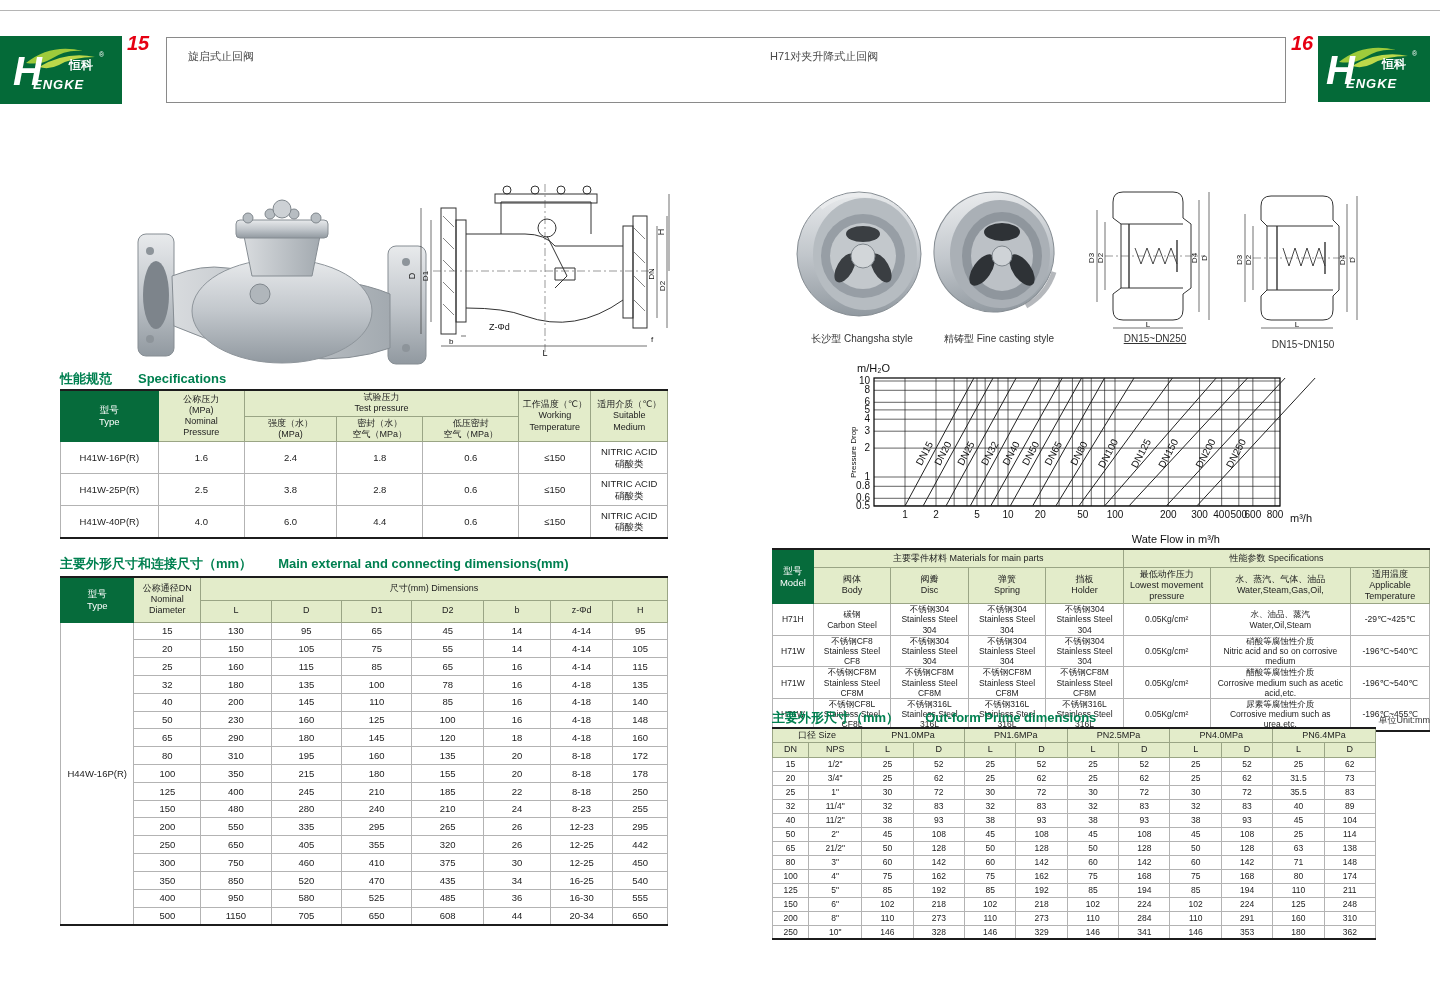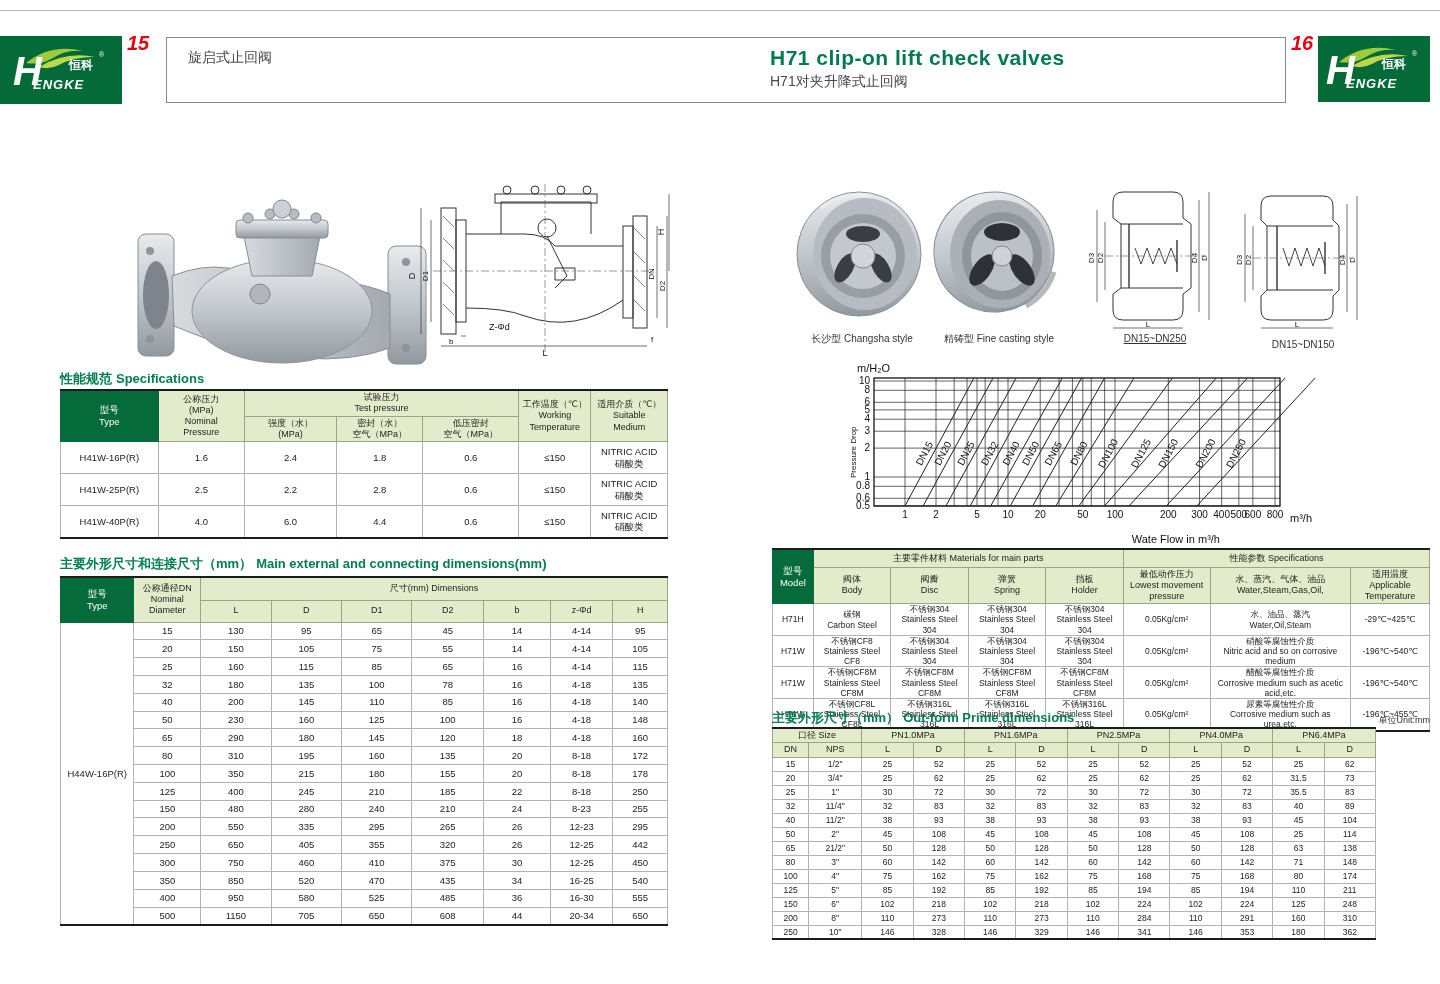--- a/index.html
+++ b/index.html
@@ -13,24 +13,24 @@
   .logo-box{background:#046a38;display:flex;align-items:center;justify-content:center;}
   .logo-inner{position:relative;width:100px;height:54px;}
   .logo-h{position:absolute;left:2px;top:8px;color:#fff;font-size:40px;font-weight:bold;font-style:italic;line-height:1;}
   .logo-engke{position:absolute;left:22px;top:34px;color:#fff;font-size:13px;font-weight:bold;font-style:italic;letter-spacing:1px;}
   .logo-zh{position:absolute;left:58px;top:14px;color:#fff;font-size:12px;font-weight:bold;}
   .logo-reg{position:absolute;left:88px;top:8px;color:#fff;font-size:7px;}
   .logo-leaf{position:absolute;left:10px;top:-2px;}
   .page-num{color:#e60012;font-size:20px;font-weight:bold;font-style:italic;}
   .title-box{border:1px solid #8a8a8a;background:#fff;}
   .title-en{color:#007a50;font-size:21px;font-weight:bold;letter-spacing:0.5px;}
-  .title-zh{color:#4a4a4a;font-size:14px;margin-top:3px;}
+  .title-zh{color:#4a4a4a;font-size:11px;margin-top:3px;}
   
   .sec-title{color:#008050;font-weight:bold;font-size:13px;}
-  .sec-title .en{margin-left:4px;}
+  .sec-title .en{margin-left:26px;}
   .unit-note{color:#333;font-size:9px;}
   
   table{border-collapse:collapse;table-layout:fixed;}
   .dtable{border-top:2px solid #1c1c1c;border-bottom:2px solid #1c1c1c;width:100%;height:100%;}
   .dtable th{background:#e3ecca;font-weight:normal;font-size:9px;line-height:1.25;
     border:1px solid #9aa585;white-space:pre-line;color:#222;padding:1px 2px;}
   .dtable th.dark{background:#066b3b;color:#fff;border:1px solid #066b3b;font-size:9.5px;}
   .dtable td{border:1px solid #b3b3b3;font-size:9.5px;text-align:center;color:#222;
     white-space:pre-line;line-height:1.2;padding:0 2px;}
   .dtable tr{height:auto;}
@@ -57,21 +57,20 @@
     <span class="logo-reg">®</span>
   </div>
 </div>
 <div class="abs page-num" style="left:127px;top:32px;">15</div>
 
 <div class="abs title-box" style="left:166px;top:37px;width:1118px;height:64px;"></div>
 <div class="abs" style="left:188px;top:46px;">
   <div class="title-zh">旋启式止回阀</div>
 </div>
 <div class="abs" style="left:770px;top:46px;">
-  <div class="title-en">H71 clip-on lift check valves</div>
   <div class="title-zh">H71对夹升降式止回阀</div>
 </div>
 
 <div class="abs page-num" style="left:1291px;top:32px;">16</div>
 <div class="abs logo-box" style="left:1318px;top:36px;width:112px;height:66px;">
   <div class="logo-inner">
     <svg class="logo-leaf" width="80" height="30" viewBox="0 0 80 30">
       <path d="M5 22 Q30 2 62 10 Q45 8 30 18 Q20 24 5 22Z" fill="#9ecb3b"></path>
       <path d="M18 26 Q45 10 74 16 Q52 16 38 24 Q28 29 18 26Z" fill="#bcd84a"></path>
     </svg>
@@ -217,21 +216,21 @@
           <td>2.4</td>
           <td>1.8</td>
           <td>0.6</td>
           <td>≤150</td>
           <td>NITRIC ACID
 硝酸类</td>
         </tr>
         <tr style="height: 32px;">
           <td>H41W-25P(R)</td>
           <td>2.5</td>
-          <td>2.2</td>
+          <td>3.8</td>
           <td>2.8</td>
           <td>0.6</td>
           <td>≤150</td>
           <td>NITRIC ACID
 硝酸类</td>
         </tr>
         <tr style="height: 32px;">
           <td>H41W-40P(R)</td>
           <td>4.0</td>
           <td>6.0</td>

